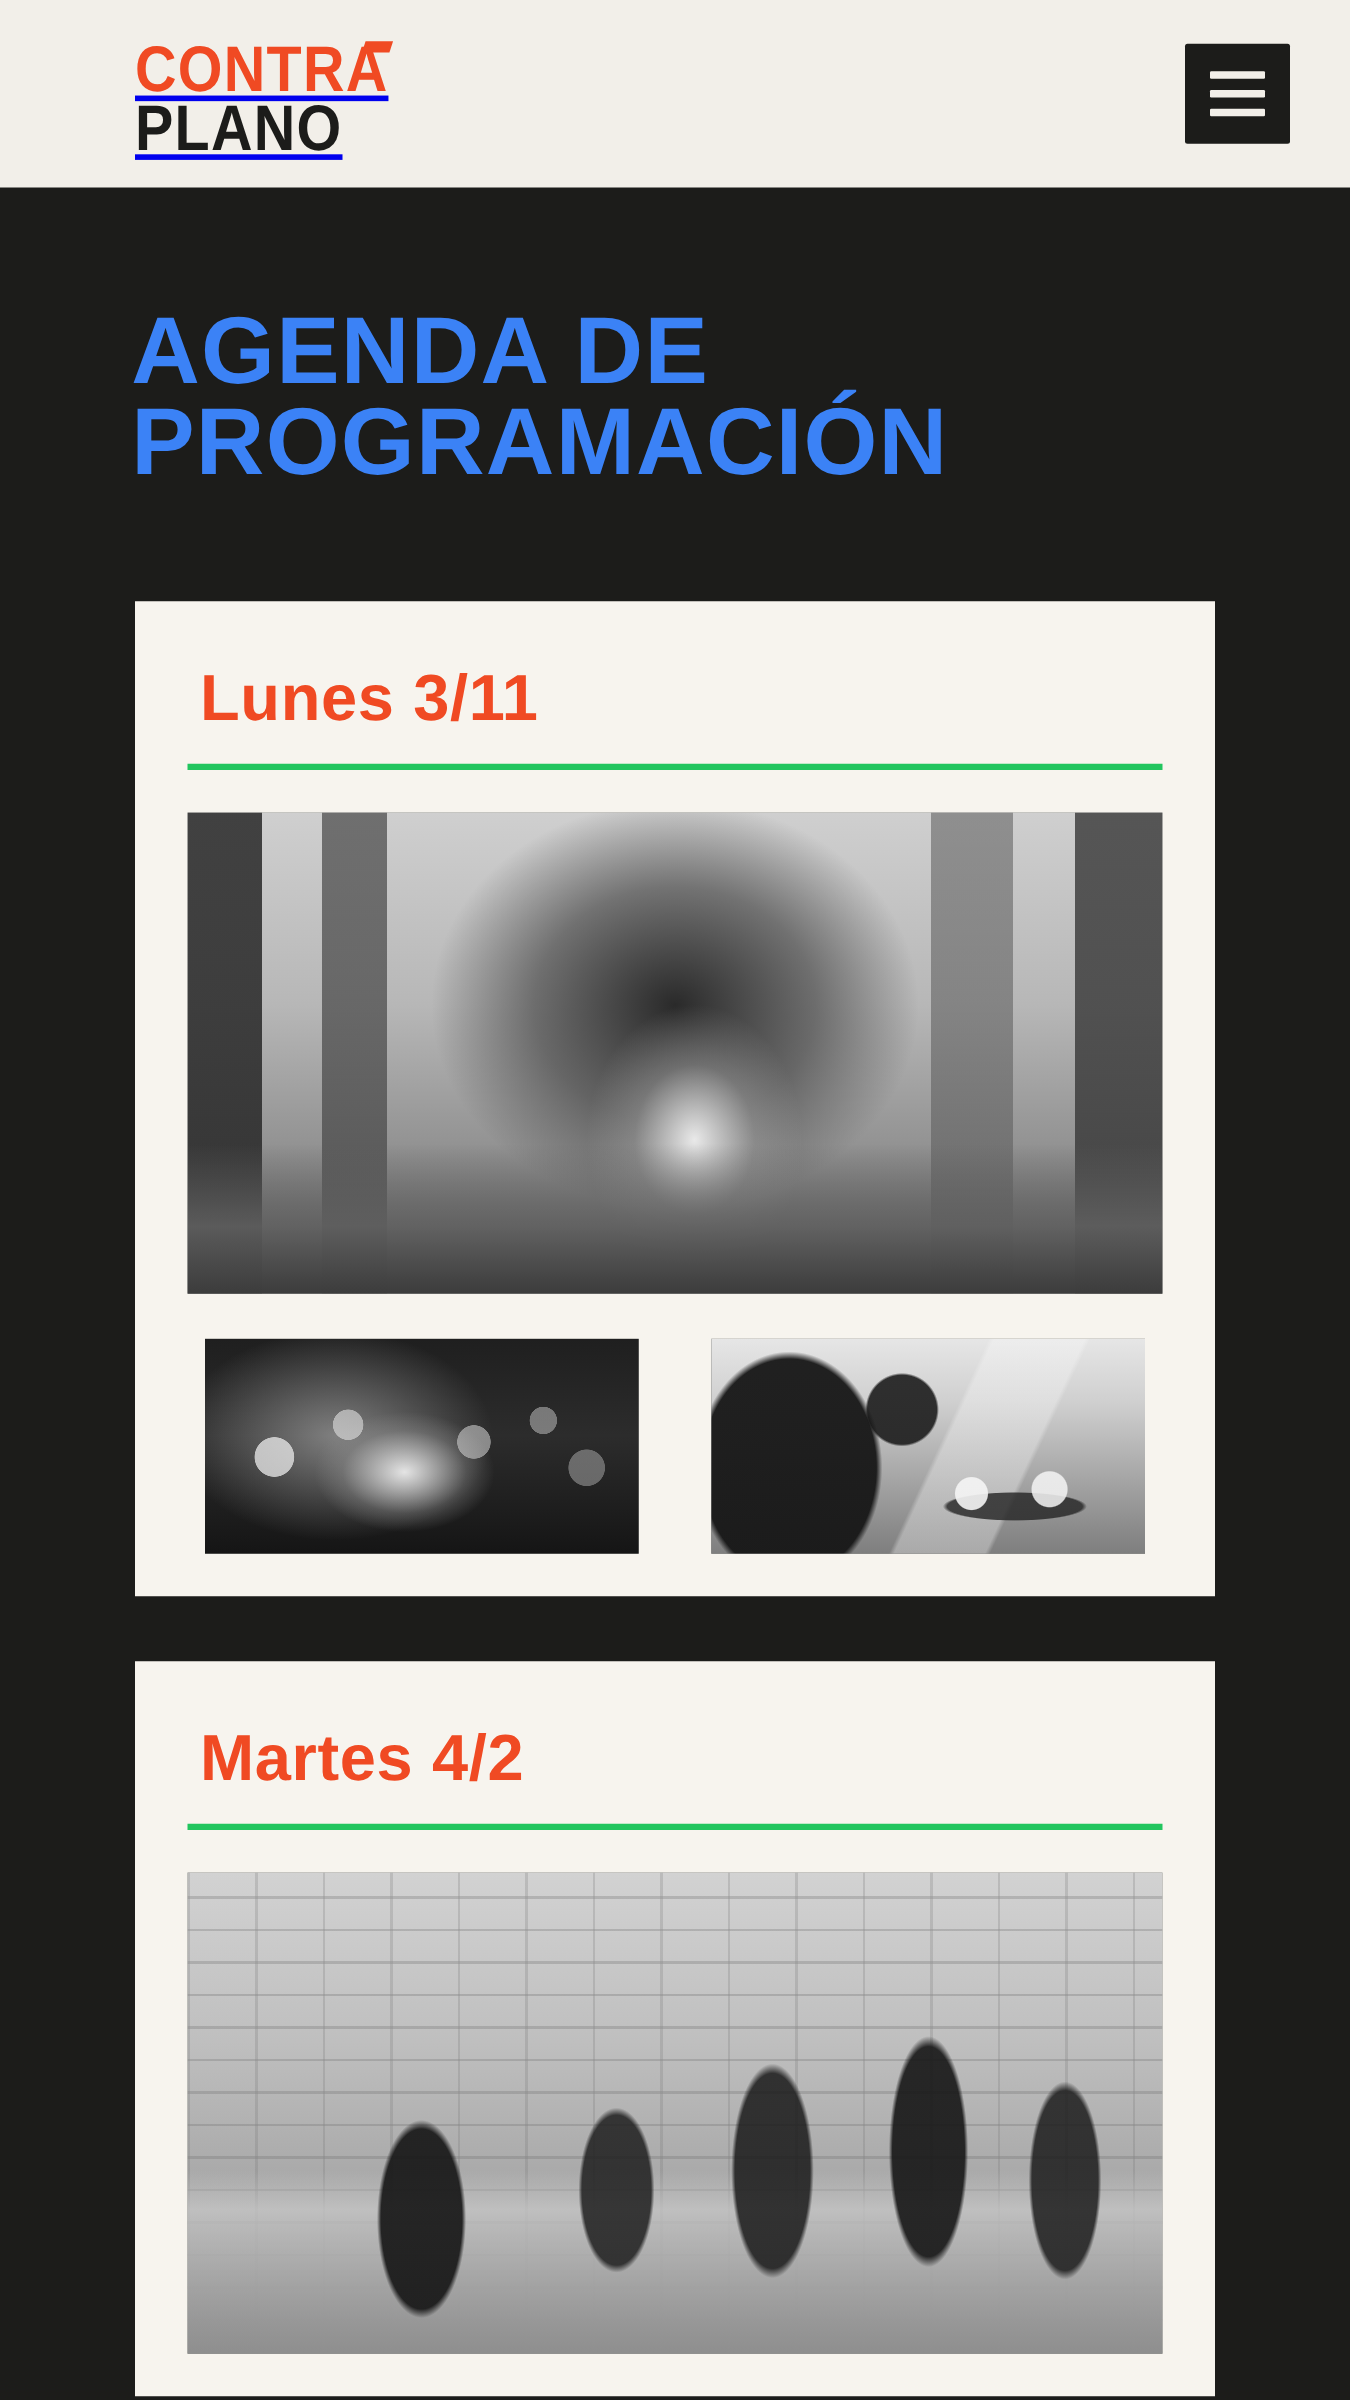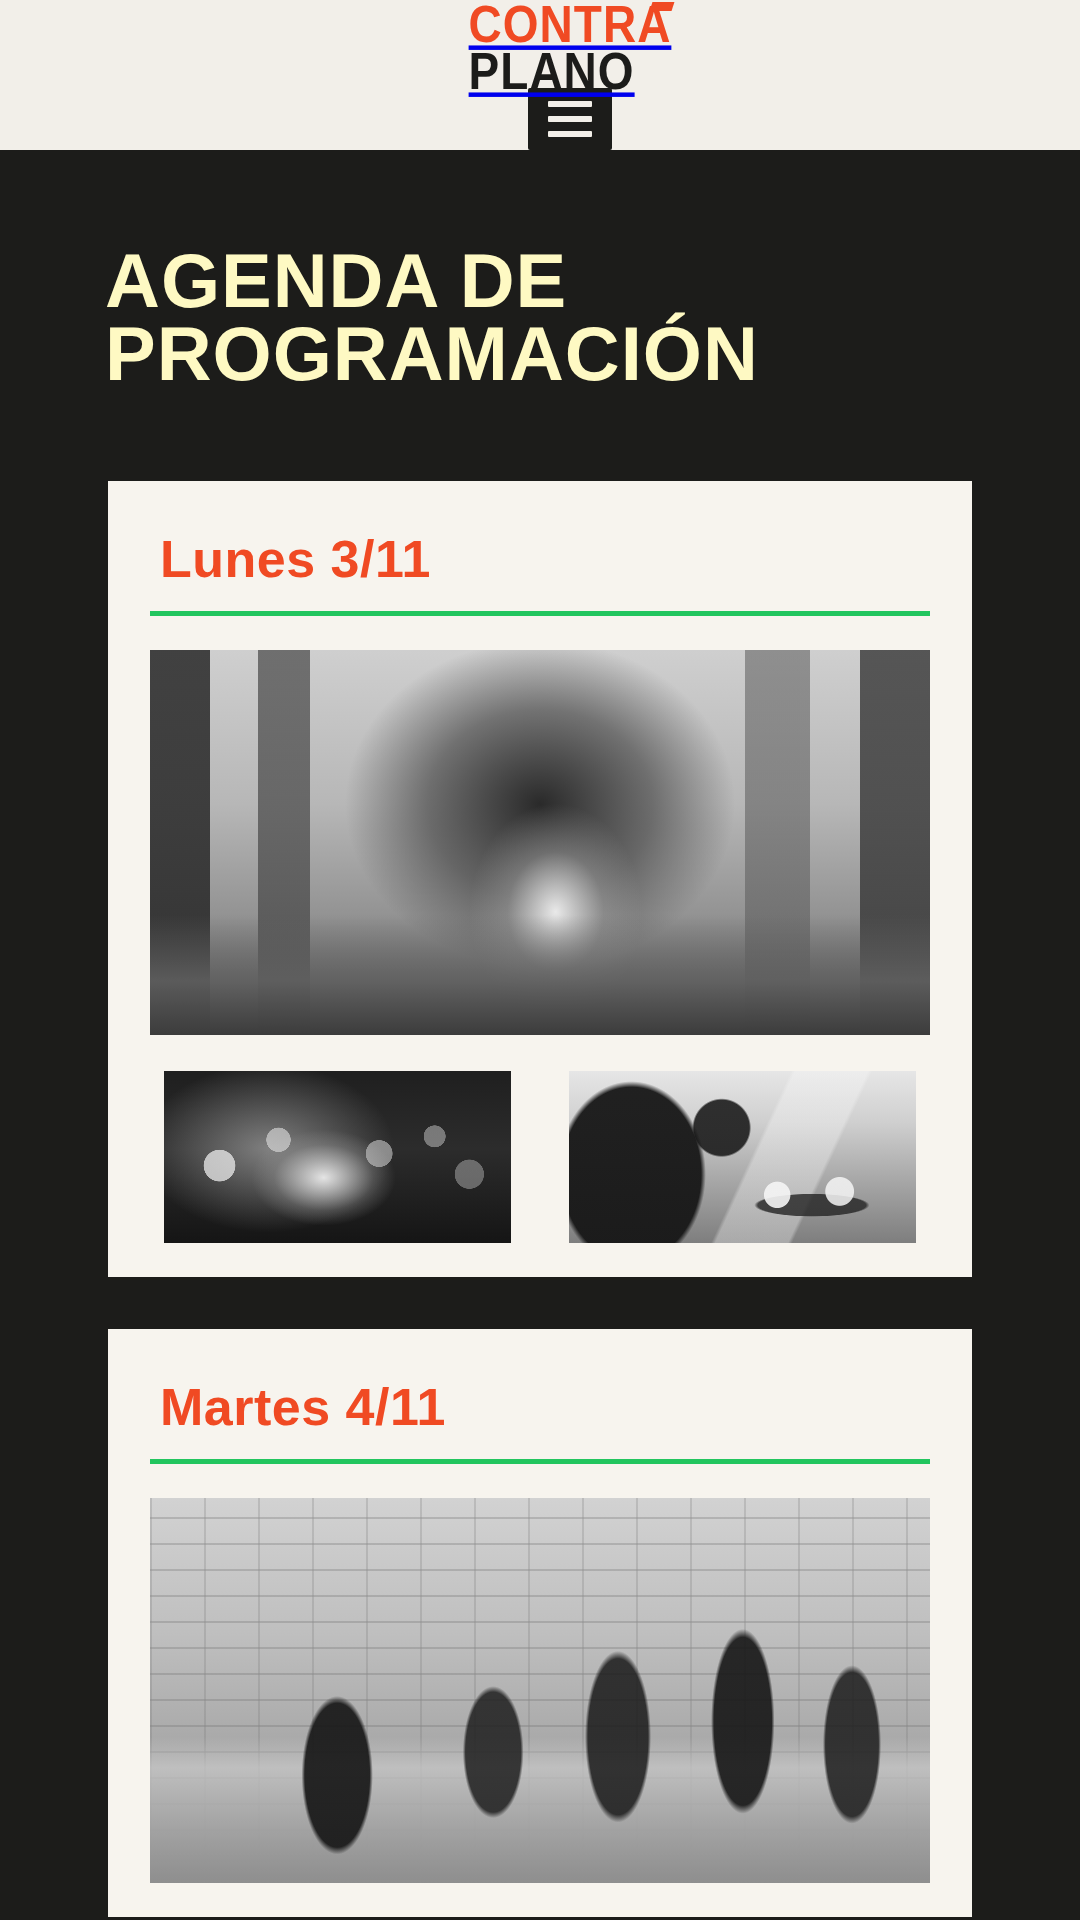--- a/index.html
+++ b/index.html
@@ -15,21 +15,20 @@
   
   .site-header {
     width: 1080px;
     height: 150px;
     background: #f2efe9;
     display: flex;
     align-items: center;
     justify-content: space-between;
     padding: 0 48px 0 108px;
     position: relative;
-    flex-direction: column;
   }
 
   .logo {
     display: block;
     line-height: 0.82;
     letter-spacing: -0.5px;
     position: relative;
     padding-top: 4px;
   }
   .logo-line1 {
@@ -81,21 +80,21 @@
   .menu-button .bars span {
     display: block;
     width: 44px;
     height: 6px;
     background: #f2efe9;
     border-radius: 1px;
   }
 
   
   .page-title {
-    color: #fef9c3;
+    color: #3b82f6;
     font-size: 76px;
     font-weight: 800;
     letter-spacing: 1px;
     line-height: 0.96;
     padding: 95px 100px 0 105px;
     text-transform: uppercase;
   }
   .page-title .t-line { display: block; }
 
   
@@ -274,20 +273,20 @@
       </div>
       <div class="thumb-wrap">
         <div class="thumb">
           <div class="ph ph-camera"></div>
         </div>
       </div>
     </div>
   </article>
 
   <article class="day-card">
-    <h2 class="day-heading">Martes 4/11</h2>
+    <h2 class="day-heading">Martes 4/2</h2>
 
     <div class="hero-media">
       <div class="ph ph-meeting"></div>
     </div>
   </article>
 
 </section>
 
 </body></html>

